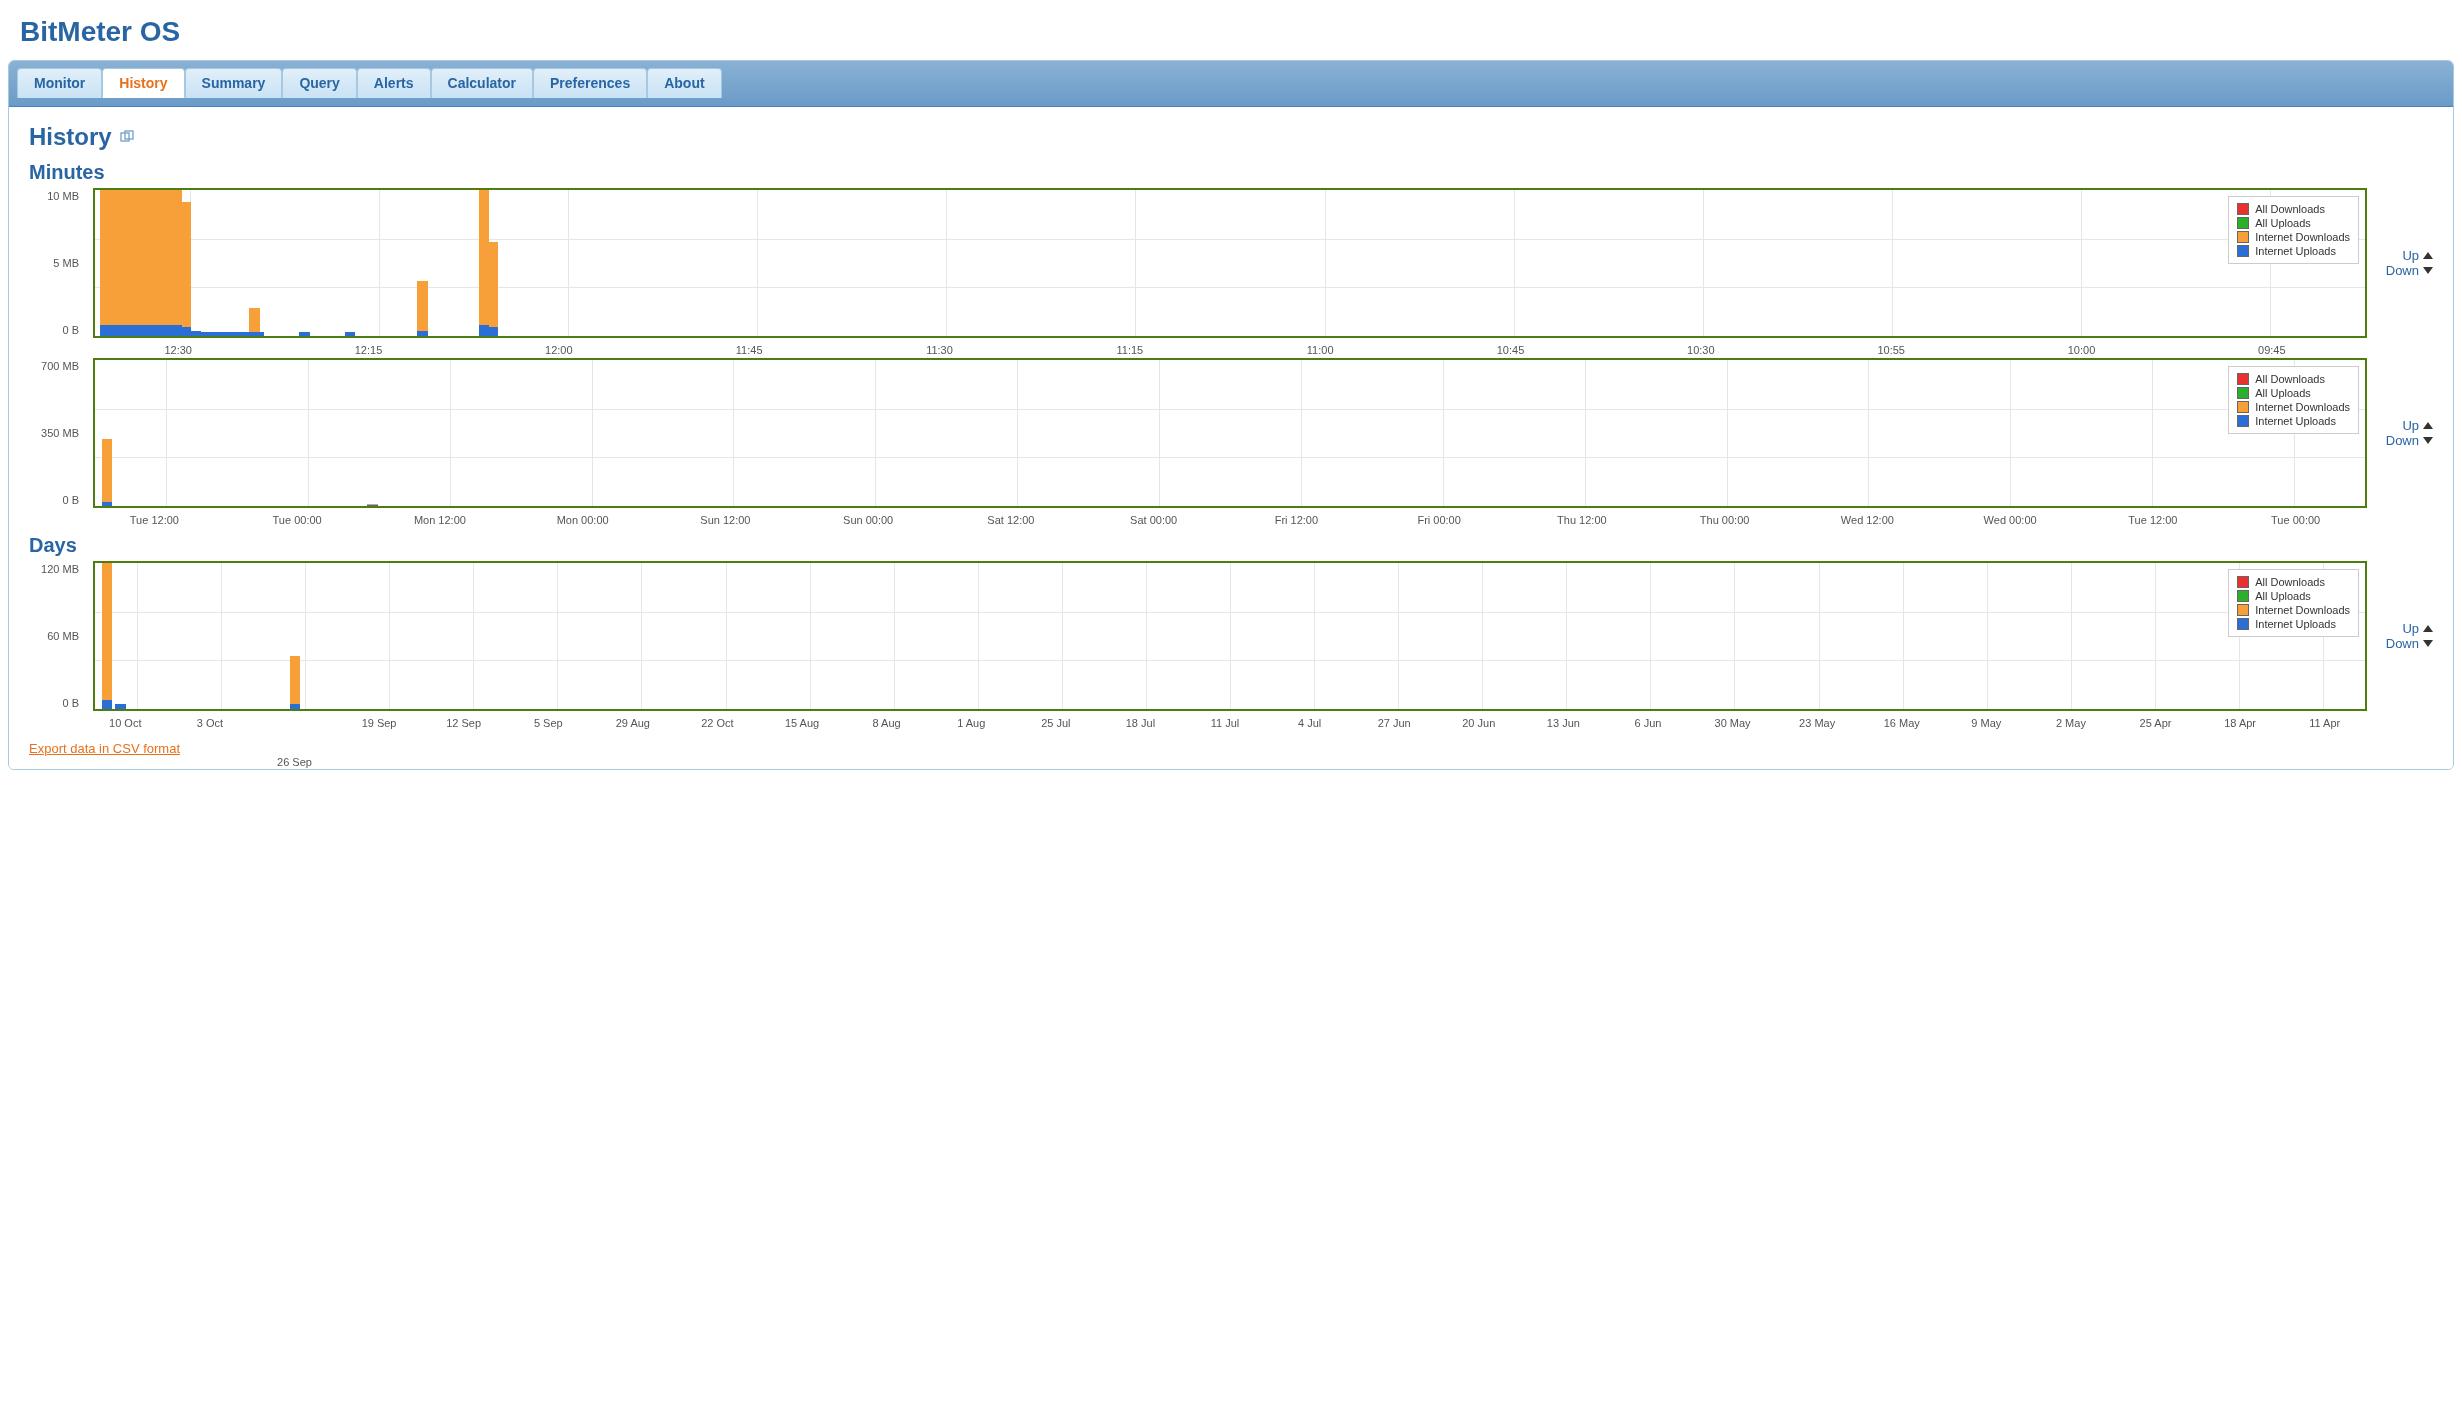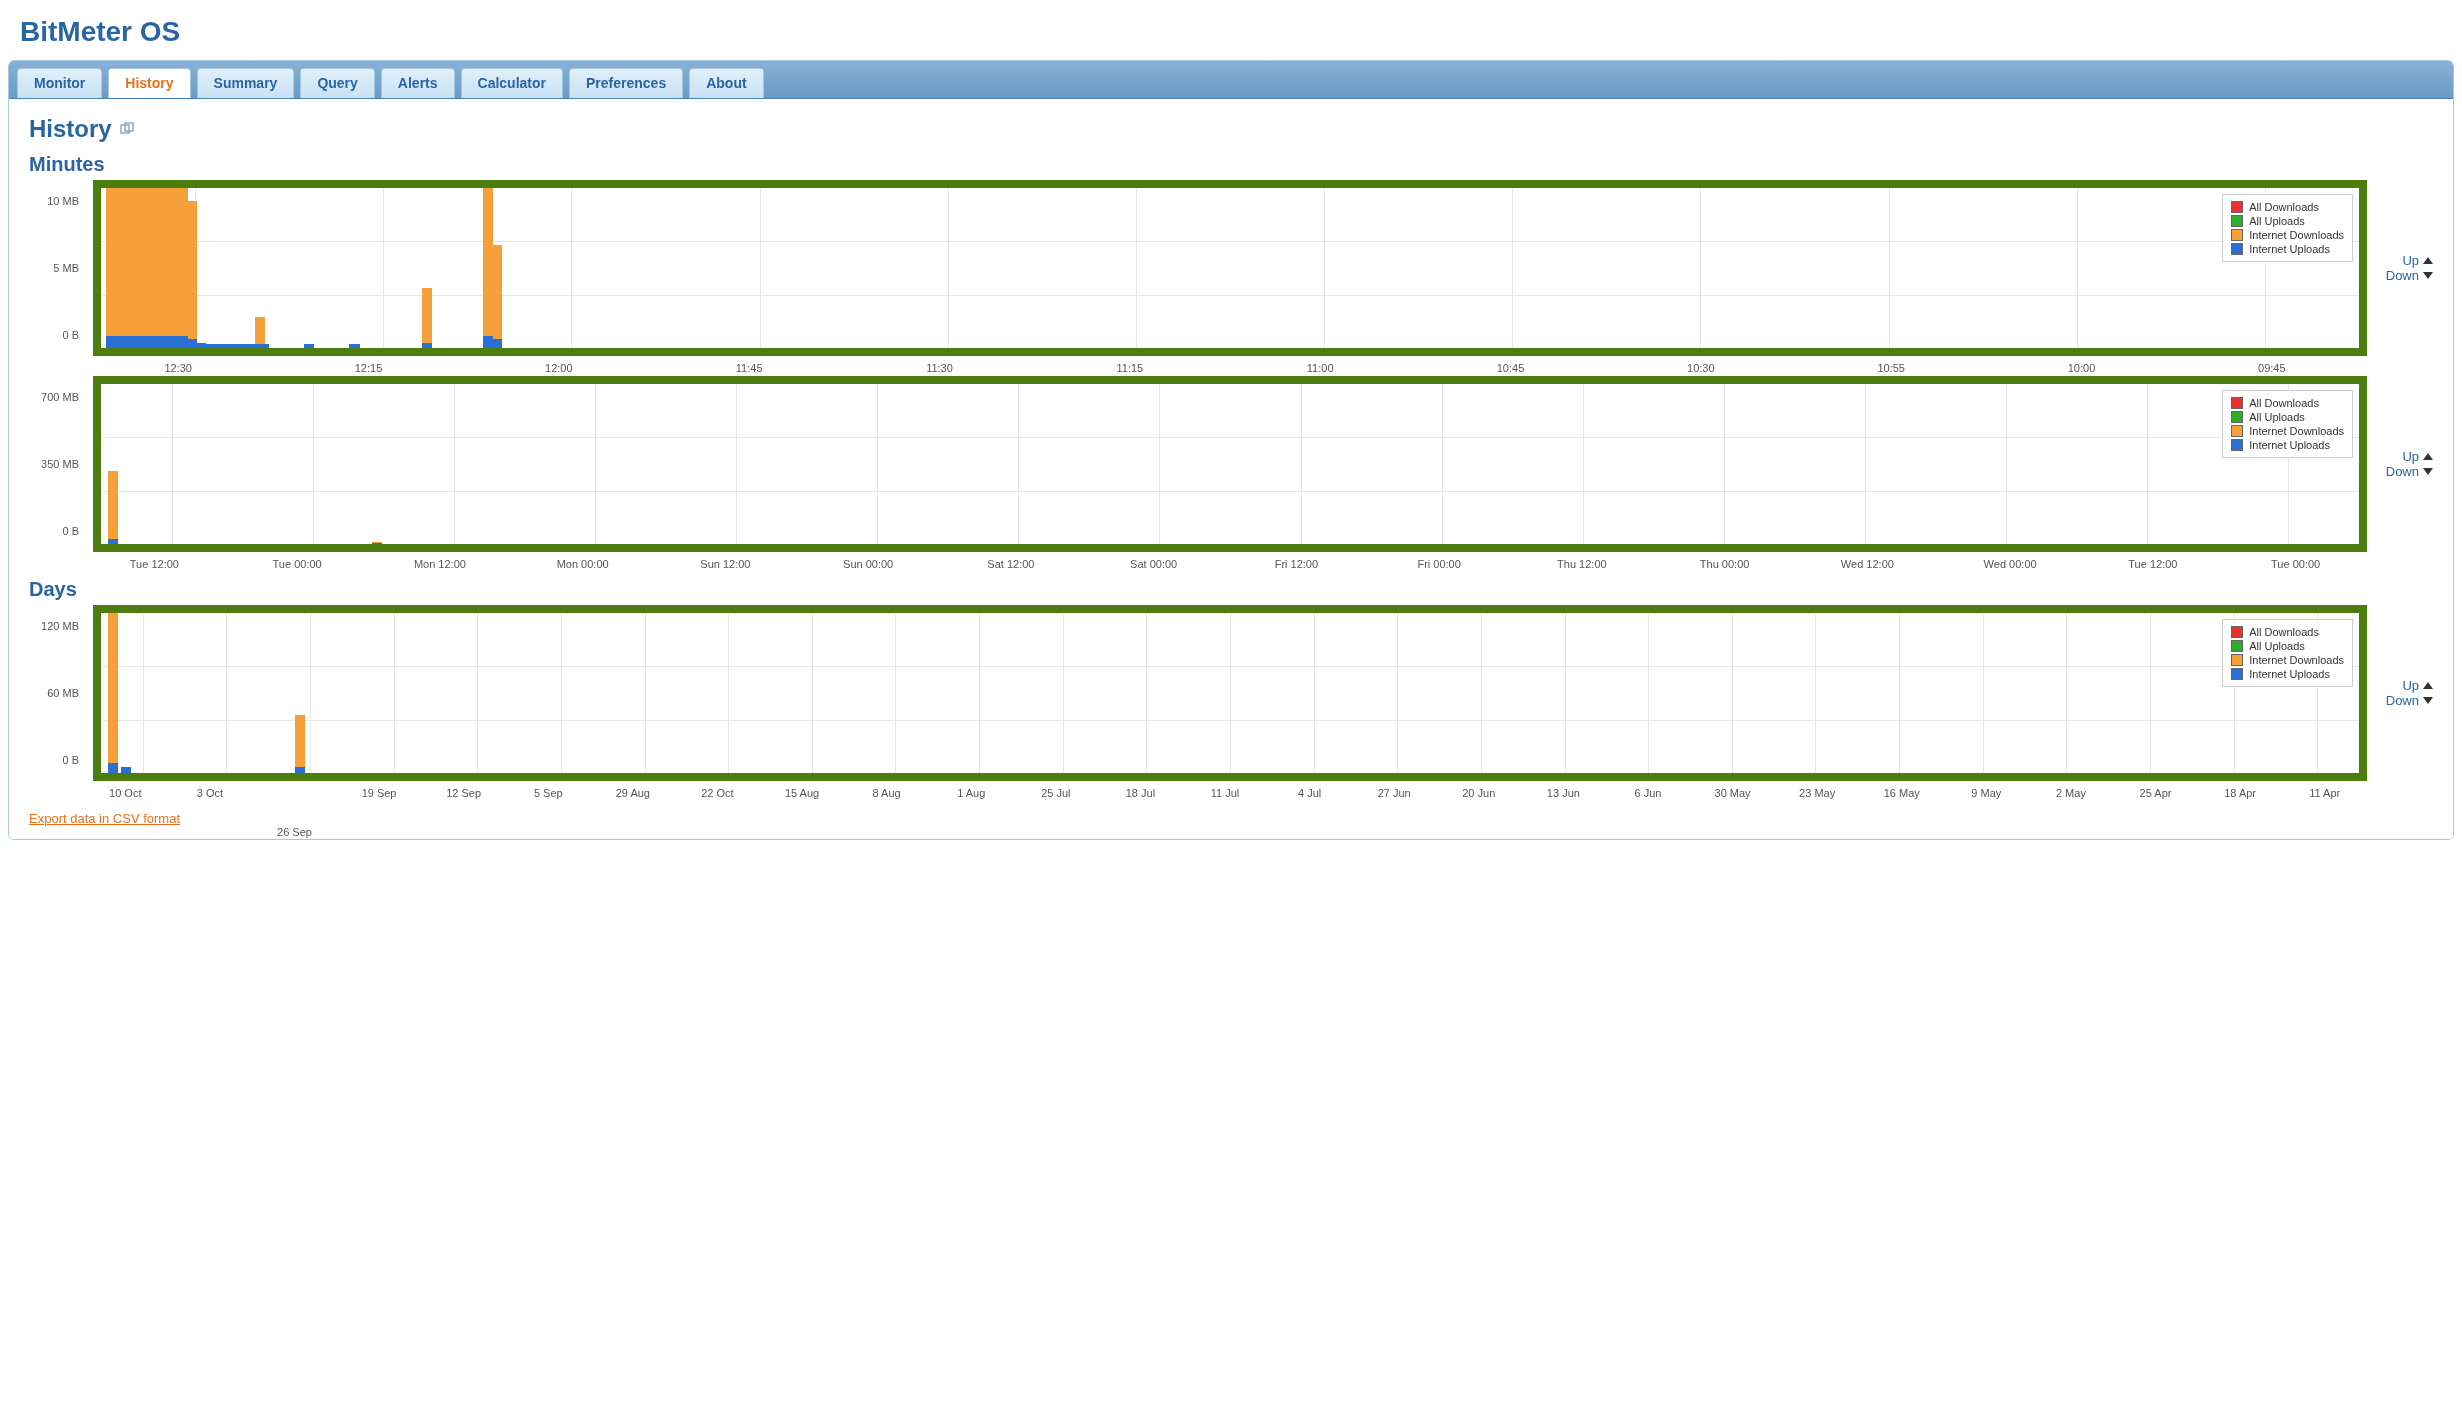--- a/index.html
+++ b/index.html
@@ -17,23 +17,22 @@
     margin: 8px 0 12px 12px;
   }
   .main-panel {
     border: 1px solid #a6c9e2;
     border-radius: 6px;
     overflow: hidden;
   }
   .tab-bar {
     background: linear-gradient(#8ab1d4, #6a9bc8);
     border-bottom: 1px solid #4682b4;
-    padding: 6px 8px 1px 8px;
-    display: flex;
-    gap: 6px;
+    padding: 6px 8px 9px 8px;
+    display: flex;
   }
   .tab {
     background: linear-gradient(#e1effa, #c9e2f4);
     border: 1px solid #a6c9e2;
     border-bottom: none;
     border-radius: 4px 4px 0 0;
     padding: 6px 16px;
     font-size: 14px;
     font-weight: bold;
     color: #2965a3;
@@ -78,22 +77,22 @@
     flex-direction: column;
     justify-content: space-between;
     align-items: flex-end;
     font-size: 11px;
     color: #555;
     height: 150px;
     padding: 2px 4px 2px 0;
   }
   .chart-box {
     flex: 1;
-    height: 176px;
-    border: 8px solid #4d7c0f;
+    height: 150px;
+    border: 2px solid #4d7c0f;
     position: relative;
     background: #fff;
     overflow: hidden;
     padding-left: 39px;
   }
   .grid-v {
     position: absolute;
     top: 0; bottom: 0;
     width: 1px;
     background: #e6e6e6;

